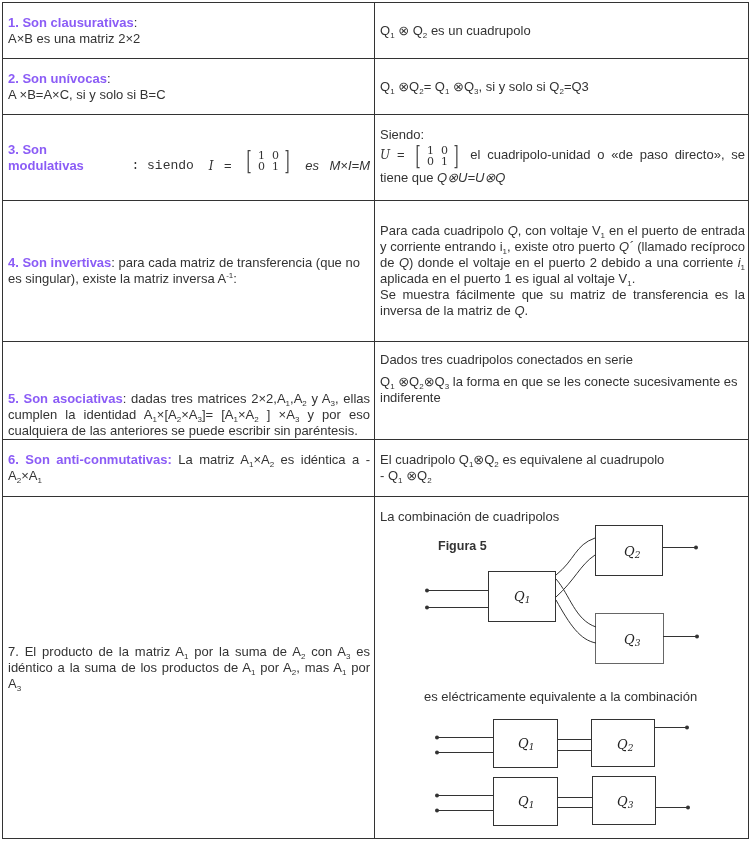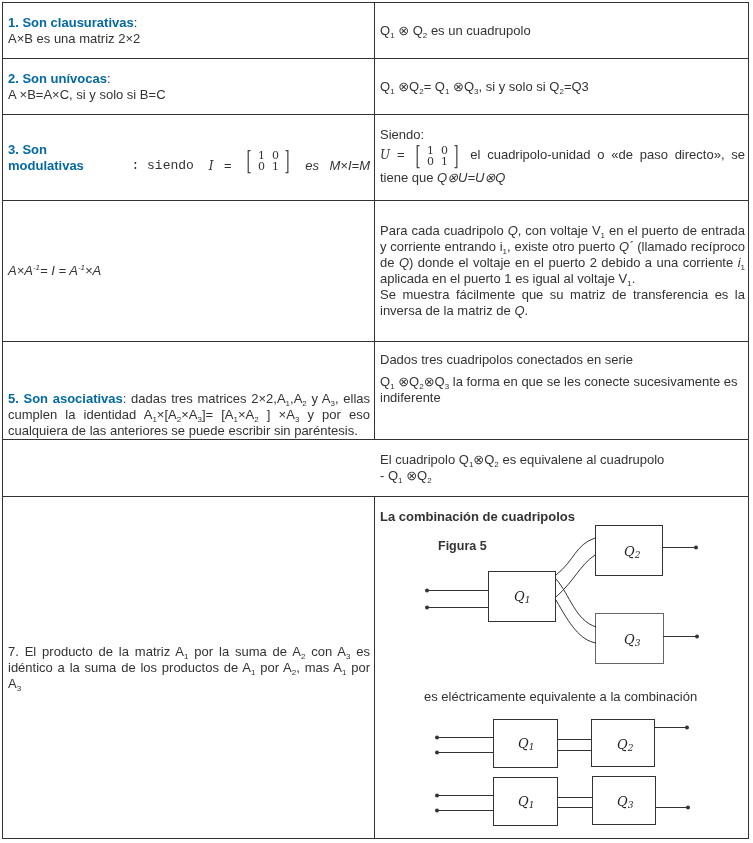--- a/index.html
+++ b/index.html
@@ -6,21 +6,21 @@
   body { width: 753px; height: 843px; position: relative; overflow: hidden;
          font-family: "Liberation Sans", sans-serif; font-size: 13px; color: #333333; }
   .tbl { position: absolute; left: 2px; top: 2px; width: 747px; height: 837px;
          border: 1.5px solid #333; box-sizing: border-box; }
   .row { position: absolute; left: 0; width: 100%; border-top: 1.5px solid #333; box-sizing: border-box; }
   .row.first { border-top: none; }
   .cell { position: absolute; top: 0; bottom: 0; box-sizing: border-box; display: flex; flex-direction: column; justify-content: center; padding: 0 4px 0 5px; line-height: 16px; }
   .cell.l { left: 0; width: 372px; border-right: 1.5px solid #333; }
   .cell.r { left: 372px; right: 0; padding-left: 5px; padding-right: 3px; }
   .just { text-align: justify; }
-  b { font-weight: bold; color: #0369a1; }
+  b { font-weight: bold; color: #8b5cf6; }
   i { }
   sub { font-size: 8px; vertical-align: -3px; line-height: 0; }
   sup { font-size: 8px; vertical-align: 5px; line-height: 0; }
   .mat { display: inline-flex; align-items: center; vertical-align: middle; font-family: "DejaVu Serif", serif; font-size: 11px; margin: 0 2px; }
   .mat .br { font-size: 26px; line-height: 26px; font-weight: 100; color: #444; transform: scaleX(0.5); display: inline-block; }
   .mat .grid { display: grid; grid-template-columns: 14px 14px; line-height: 11px; text-align: center; }
   .mathvar { font-family: "DejaVu Serif", serif; font-style: italic; font-size: 12px; }
   .fig { position: absolute; left: 0; top: 0; }
   .top-line { position: absolute; left: 5px; }
 </style>
@@ -80,51 +80,54 @@
               <span>0</span>
               <span>1</span>
             </span>
             <span class="br">]</span>
           </span><span> el cuadripolo-unidad o «de paso directo», se tiene que </span><i>Q⊗U=U⊗Q</i></div>
     </div>
   </div>
 
   <div class="row" style="top:197px; height:141px;">
     <div class="cell l">
-      <div><i>A×A</i><sup><i>-1</i></sup><i>= I = A</i><sup><i>-1</i></sup><i>×A</i></div>
+      <div><b>4. Son invertivas</b><span>: para cada matriz de transferencia (que no es singular), existe la matriz inversa A</span><sup>-1</sup><span>:</span></div>
     </div>
     <div class="cell r just">
       <div class="just"><span>Para cada cuadripolo </span><i>Q</i><span>, con voltaje V</span><sub>1</sub><span> en el puerto de entrada y corriente entrando i</span><sub>1</sub><span>, existe otro puerto </span><i>Q´</i><span> (llamado recíproco de </span><i>Q</i><span>) donde el voltaje en el puerto 2 debido a una corriente </span><i>i</i><sub>1</sub><span> aplicada en el puerto 1 es igual al voltaje V</span><sub>1</sub><span>.</span></div>
       <div class="just"><span>Se muestra fácilmente que su matriz de transferencia es la inversa de la matriz de </span><i>Q</i><span>.</span></div>
     </div>
   </div>
 
   <div class="row" style="top:338px; height:98px;">
     <div class="cell l just" style="justify-content:flex-end; padding-top:10px;">
       <div class="just"><b>5. Son asociativas</b><span>: dadas tres matrices 2×2,A</span><sub>1</sub><span>,A</span><sub>2</sub><span> y A</span><sub>3</sub><span>, ellas cumplen la identidad A</span><sub>1</sub><span>×[A</span><sub>2</sub><span>×A</span><sub>3</sub><span>]= [A</span><sub>1</sub><span>×A</span><sub>2</sub><span> ] ×A</span><sub>3</sub><span> y por eso cualquiera de las anteriores se puede escribir sin paréntesis.</span></div>
     </div>
     <div class="cell r" style="justify-content:flex-start; padding-top:10px;">
       <div style="margin-bottom:6px;">Dados tres cuadripolos conectados en serie</div>
       <div><span>Q</span><sub>1</sub><span> ⊗Q</span><sub>2</sub><span>⊗Q</span><sub>3</sub><span> la forma en que se les conecte sucesivamente es indiferente</span></div>
     </div>
   </div>
 
   <div class="row" style="top:436px; height:57px;">
+    <div class="cell l just">
+      <div class="just" style="text-align-last:left;"><b>6. Son anti-conmutativas:</b><span> La matriz A</span><sub>1</sub><span>×A</span><sub>2</sub><span> es idéntica a -A</span><sub>2</sub><span>×A</span><sub>1</sub></div>
+    </div>
     <div class="cell r">
       <div><span>El cuadripolo Q</span><sub>1</sub><span>⊗Q</span><sub>2</sub><span> es equivalene al cuadrupolo</span></div>
       <div><span>- Q</span><sub>1</sub><span> ⊗Q</span><sub>2</sub></div>
     </div>
   </div>
 
   <div class="row" style="top:493px; bottom:0;">
     <div class="cell l just">
       <div class="just" style="text-align-last:left;"><span>7. El producto de la matriz A</span><sub>1</sub><span> por la suma de A</span><sub>2</sub><span> con A</span><sub>3</sub><span> es idéntico a la suma de los productos de A</span><sub>1</sub><span> por A</span><sub>2</sub><span>, mas A</span><sub>1</sub><span> por A</span><sub>3</sub></div>
     </div>
     <div class="cell r" style="display:block; padding:0;">
-      <div class="top-line" style="top:12px;font-weight:bold;">La combinación de cuadripolos</div>
+      <div class="top-line" style="top:12px;">La combinación de cuadripolos</div>
       <div class="top-line" style="top:192px;margin-left:44px;">es eléctricamente equivalente a la combinación</div>
     </div>
   </div>
 </div>
 
 <svg class="fig" width="753" height="843" style="position:absolute; left:0; top:0; pointer-events:none;">
   <g stroke="#333" stroke-width="1" fill="none">
 
     <g>
       <rect x="488.5" y="571.5" width="67" height="50" fill="#fff"></rect>

